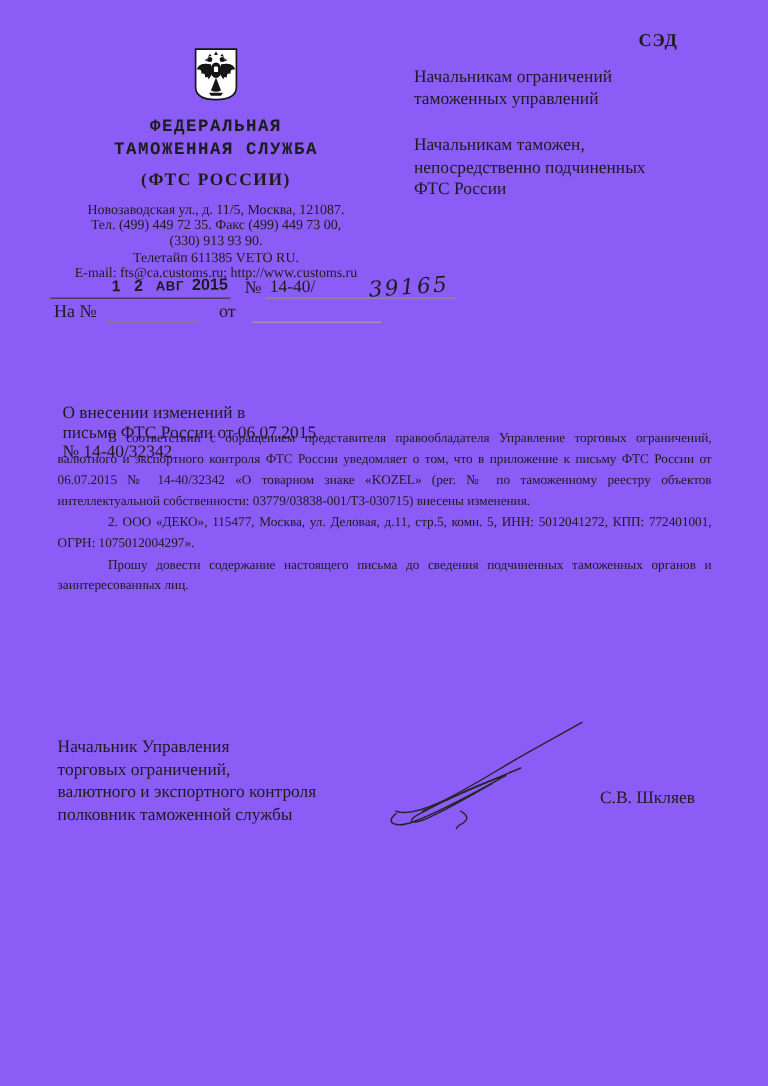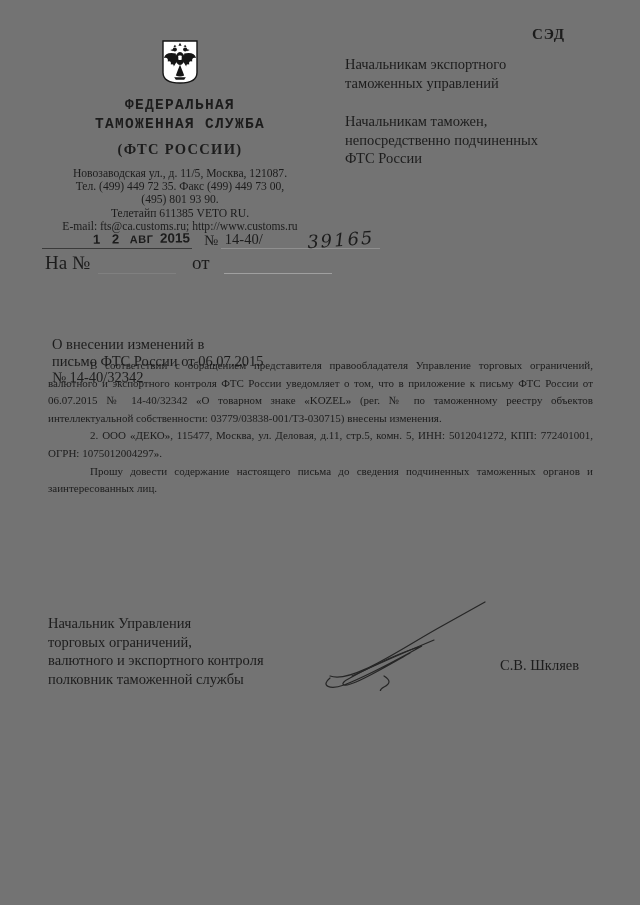--- a/index.html
+++ b/index.html
@@ -1,18 +1,18 @@
 <!DOCTYPE html>
 <html lang="ru"><head>
 <meta charset="utf-8">
 <style>
   html,body{margin:0;padding:0;background:#e8e8e8;}
   .sheet{
     position:relative;width:640px;height:905px;margin:0 auto;
-    background:#737373;color:#1c1c1c;overflow:hidden;
+    background:#8b5cf6;color:#1c1c1c;overflow:hidden;
     font-family:"Liberation Serif", serif;
   }
   
   .sed{position:absolute;left:532px;top:26px;font-size:15px;font-weight:bold;letter-spacing:1px;}
   
   .org-block{position:absolute;left:30px;top:38px;width:300px;text-align:center;}
   .emblem{display:inline-block;}
   .org-name{margin-top:6px;font-weight:bold;font-size:14.5px;line-height:19px;letter-spacing:1.3px;font-family:Liberation Mono, monospace;}
   .org-short{margin-top:7px;font-weight:bold;font-size:14.5px;letter-spacing:1.3px;}
   .org-address{margin-top:9px;font-size:11.6px;line-height:13.2px;}
@@ -23,21 +23,21 @@
   .refline1{position:absolute;left:42px;top:227px;display:flex;align-items:flex-end;}
   .stamp-seg{width:148px;border-bottom:1.5px solid #3a3a3a;text-align:right;padding:0 2px 1px 0;}
   .stamp{font-family:"Liberation Sans",sans-serif;font-weight:bold;font-size:13px;white-space:nowrap;display:inline-block;transform:rotate(-0.8deg);}
   .stamp .day{letter-spacing:4px;}
   .stamp .mon{font-size:11px;margin:0 3px;letter-spacing:.5px;}
   .stamp .year{font-size:13.5px;}
   .num-seg{margin-left:12px;font-size:14.5px;display:flex;align-items:flex-end;}
   .num-prefix{margin-right:3px;}
   .num-ul{border-bottom:1.5px solid #8f8f8f;padding:0 6px 0 4px;display:flex;align-items:flex-end;min-width:96px;gap:44px;}
   .hand{font-family:"DejaVu Serif",serif;font-style:italic;font-size:18px;letter-spacing:2px;display:inline-block;transform:rotate(-4deg) translateY(2px);}
-  .refline2{position:absolute;left:45px;top:252px;display:flex;align-items:flex-end;font-size:19px;}
+  .refline2{position:absolute;left:45px;top:252px;display:flex;align-items:flex-end;font-size:15px;}
   .blank{display:inline-block;border-bottom:1.4px solid #808080;height:15px;}
   .blank.b1{width:78px;margin-left:8px;}
   .blank.b2{width:108px;margin-left:14px;border-bottom-color:#a0a0a0;}
   .ot{margin-left:16px;}
   
   .subject{position:absolute;left:52px;top:290px;width:250px;font-size:14.5px;line-height:16.5px;margin-top:46px;}
   
   .body{position:absolute;left:48px;top:357px;width:545px;font-size:11px;line-height:17.6px;text-align:justify;}
   .body p{margin:0;text-indent:42px;}
   
@@ -74,29 +74,29 @@
       </svg>
     </span>
     <div class="org-name">
       <div>ФЕДЕРАЛЬНАЯ</div>
       <div>ТАМОЖЕННАЯ СЛУЖБА</div>
     </div>
     <div class="org-short">(ФТС РОССИИ)</div>
     <div class="org-address">
       <div>Новозаводская ул.,  д. 11/5,  Москва,  121087.</div>
       <div>Тел.  (499) 449 72 35.  Факс  (499) 449 73 00,</div>
-      <div>(495) 801 93 90.</div>
+      <div>(330) 913 93 90.</div>
       <div>Телетайп  611385 VETO RU.</div>
       <div>E-mail: fts@ca.customs.ru; http://www.customs.ru</div>
     </div>
   </div>
 
   <div class="addressees">
     <div class="addressee">
-      <div>Начальникам экспортного</div>
+      <div>Начальникам ограничений</div>
       <div>таможенных управлений</div>
     </div>
     <div class="addressee">
       <div>Начальникам таможен,</div>
       <div>непосредственно подчиненных</div>
       <div>ФТС России</div>
     </div>
   </div>
 
   <div class="refline1">

